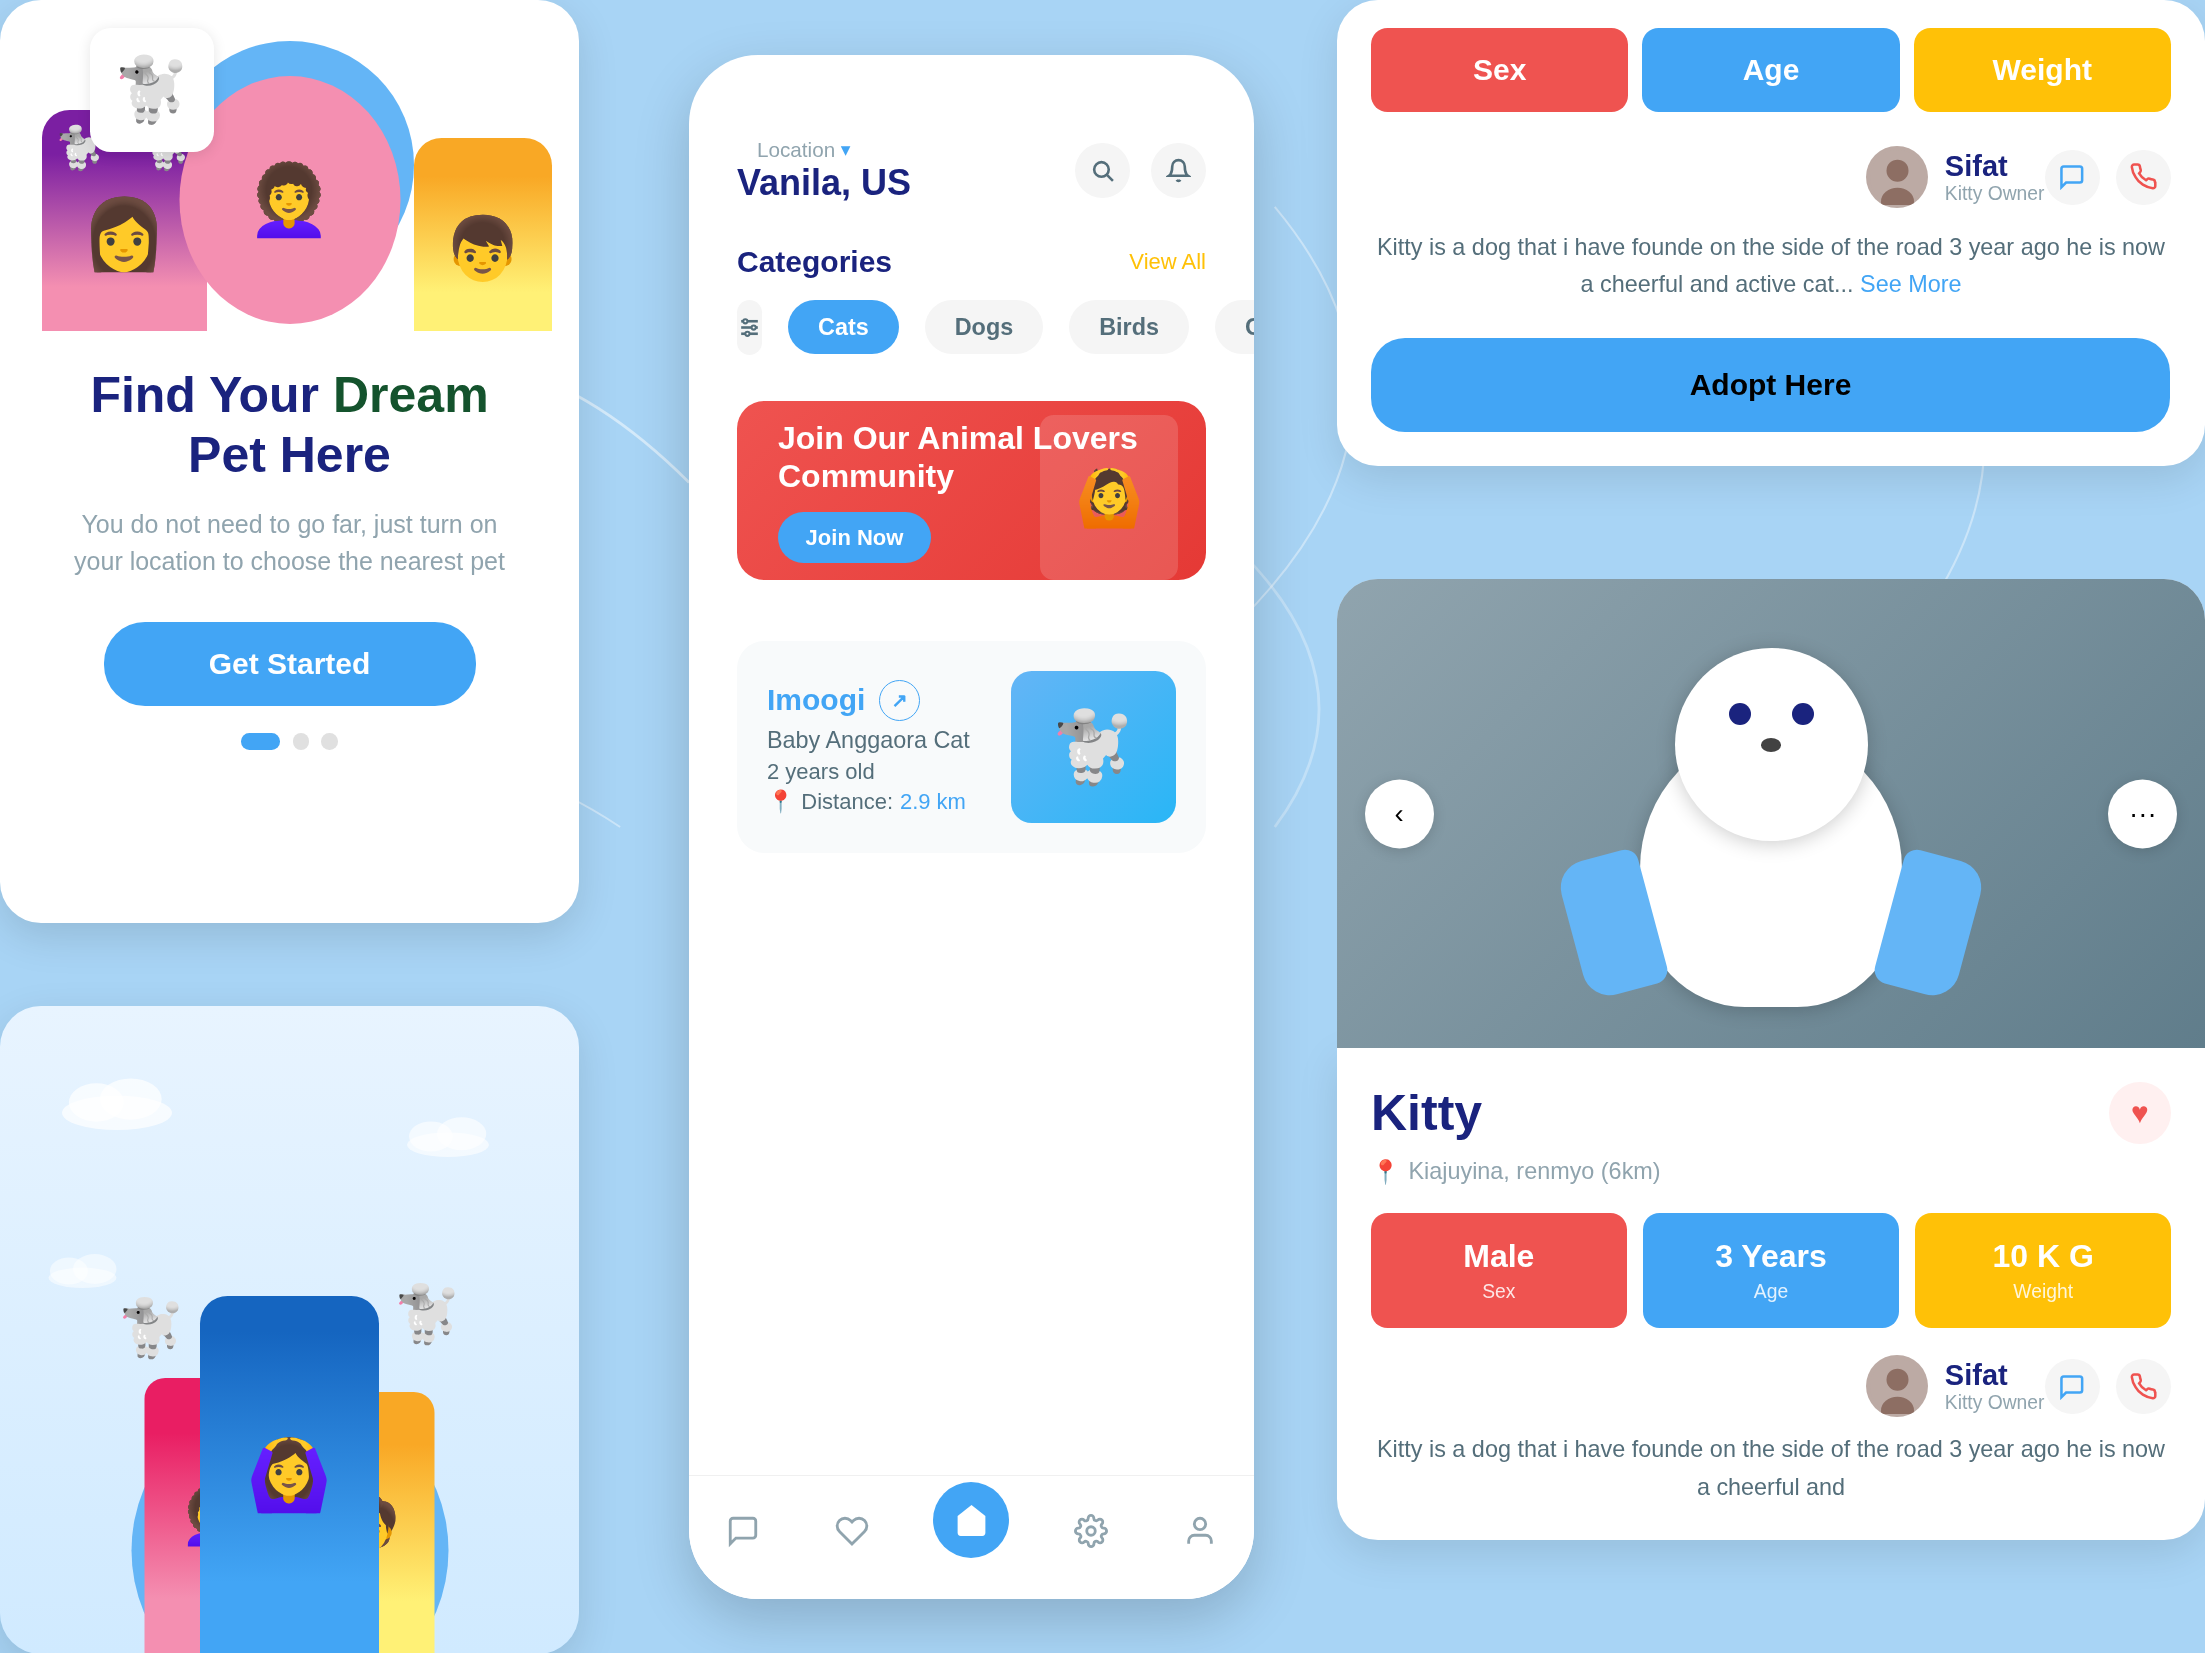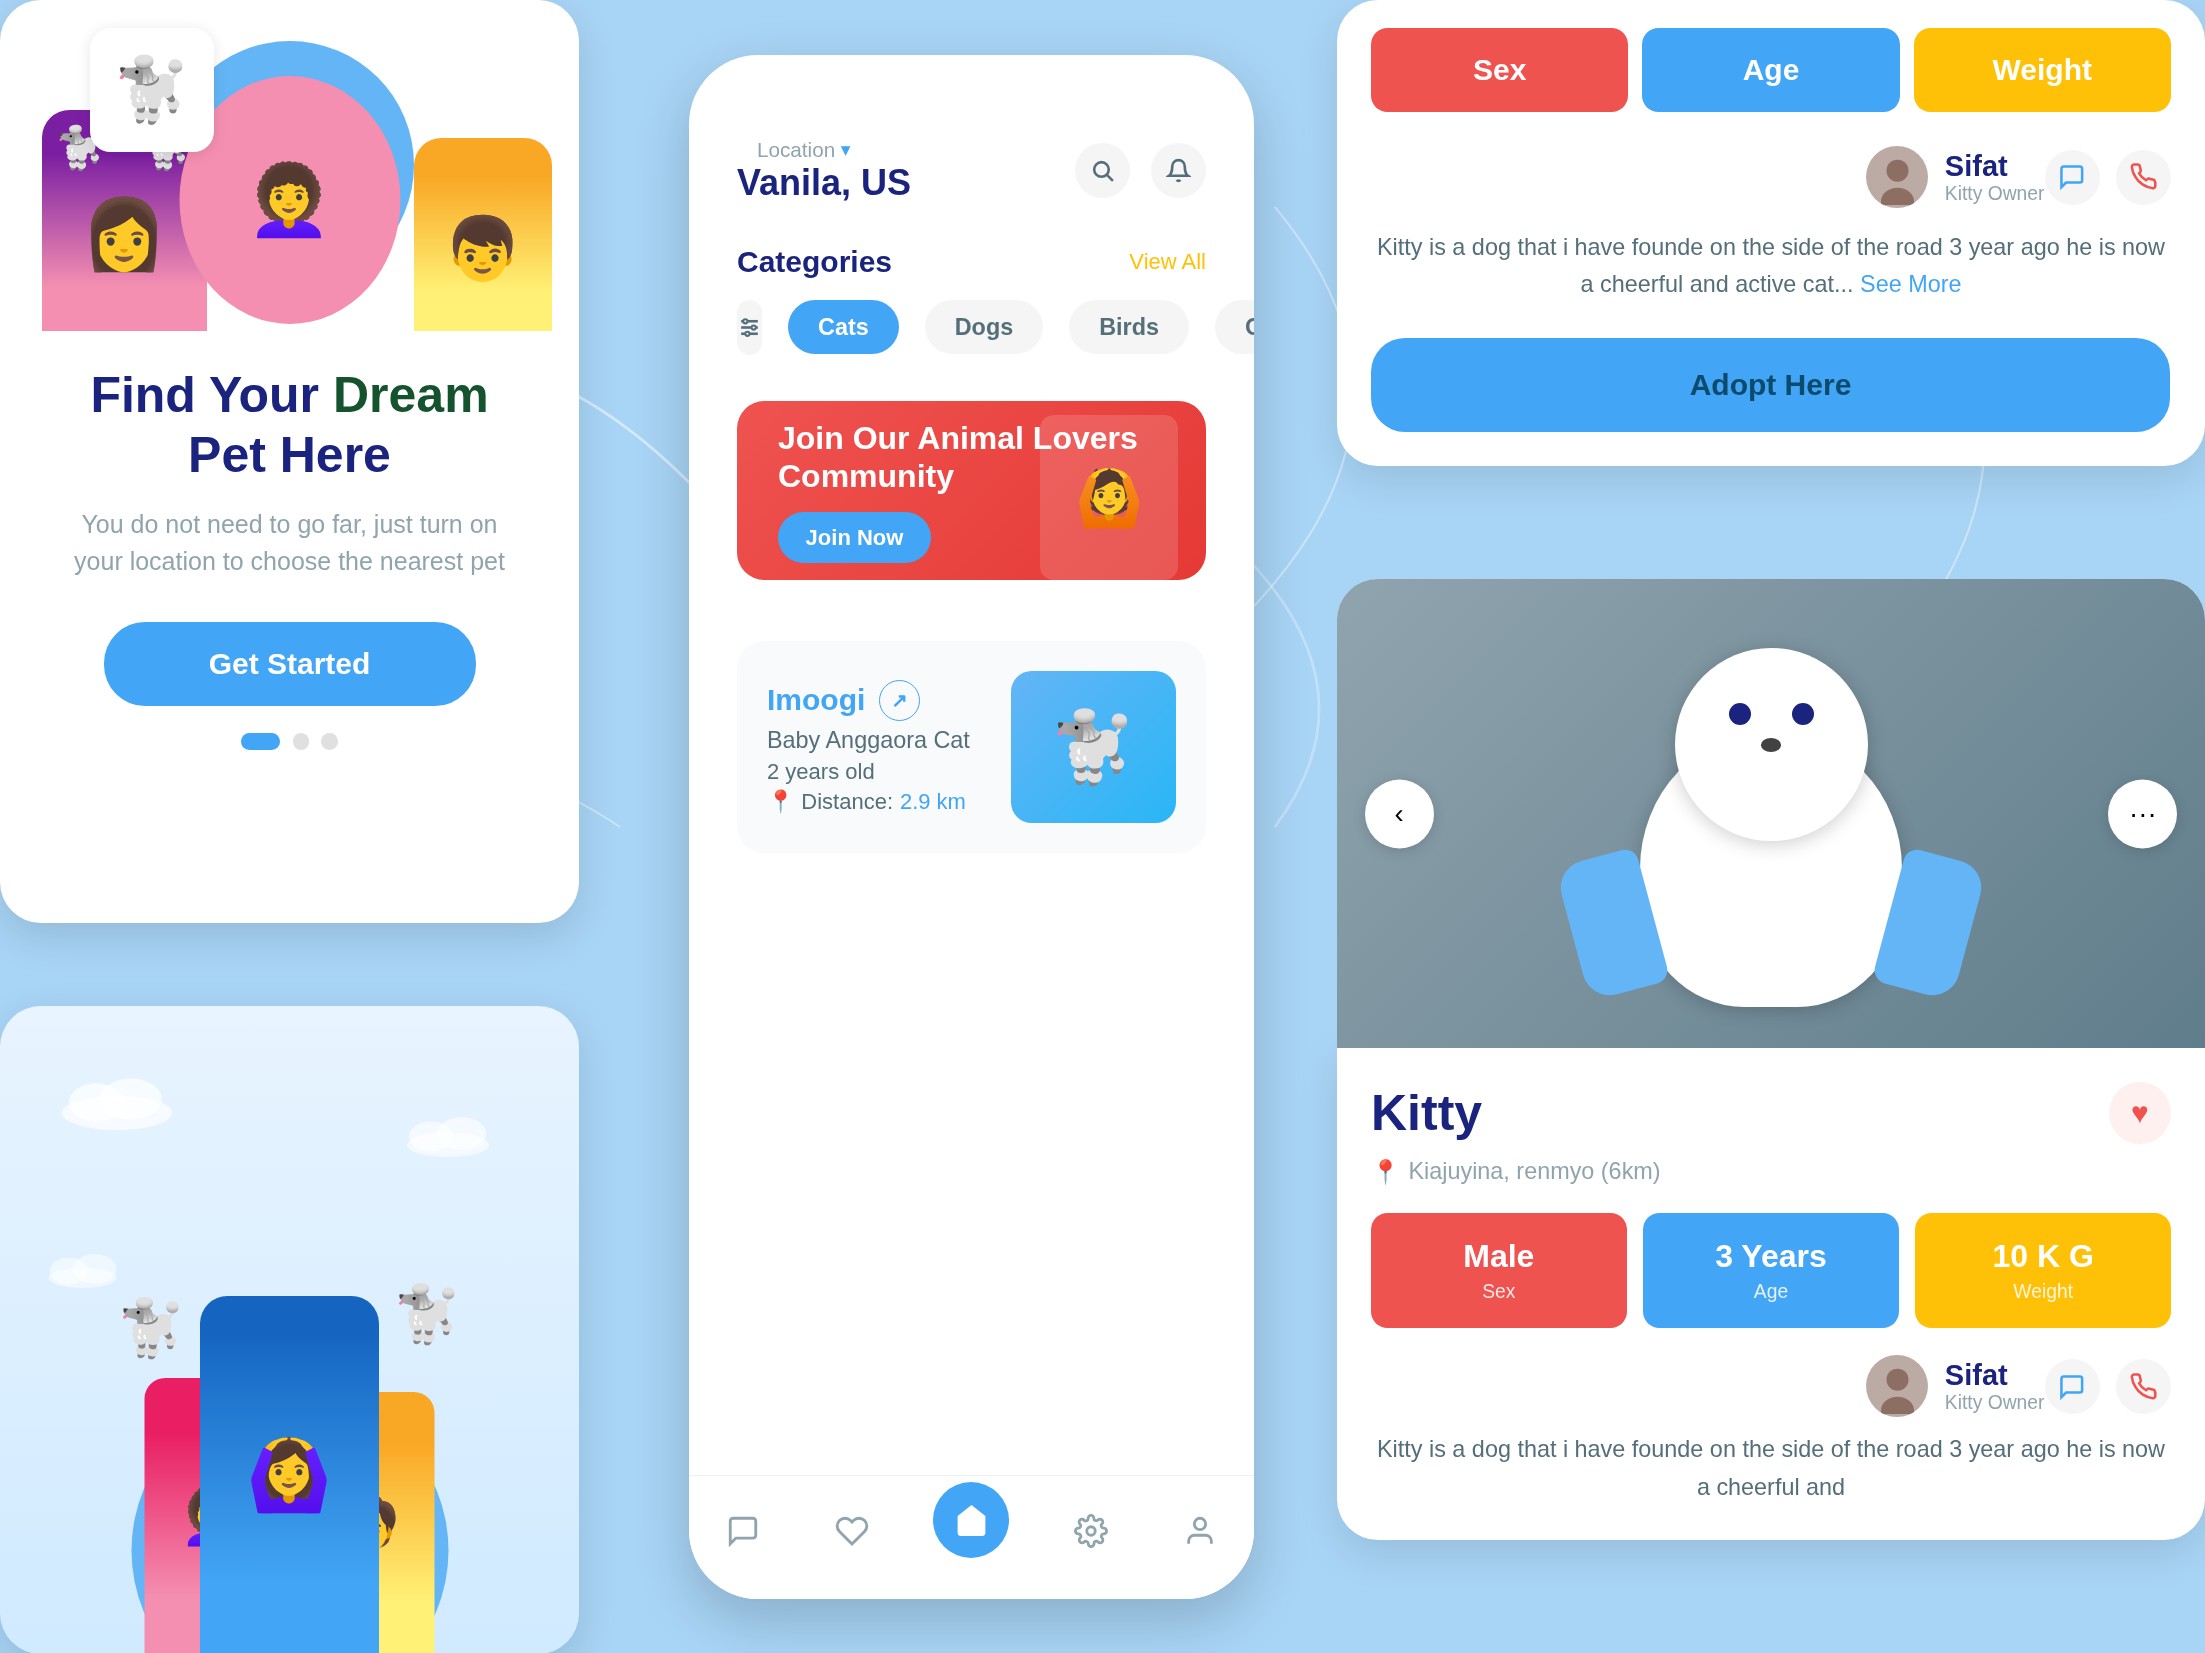--- a/index.html
+++ b/index.html
@@ -477,21 +477,21 @@
     .see-more {
       color: #42a5f5;
       cursor: pointer;
     }
 
     .adopt-btn {
       display: block;
       margin: 13.8px 34px 34px;
       padding: 30px;
       background: #42a5f5;
-      color: #0c4a6e;
+      color: #000000;
       border: none;
       border-radius: 34px;
       font-size: 30px;
       font-weight: 600;
       cursor: pointer;
       text-align: center;
       width: calc(100% - 69px);
     }
 
     .kitty-photo-card {

